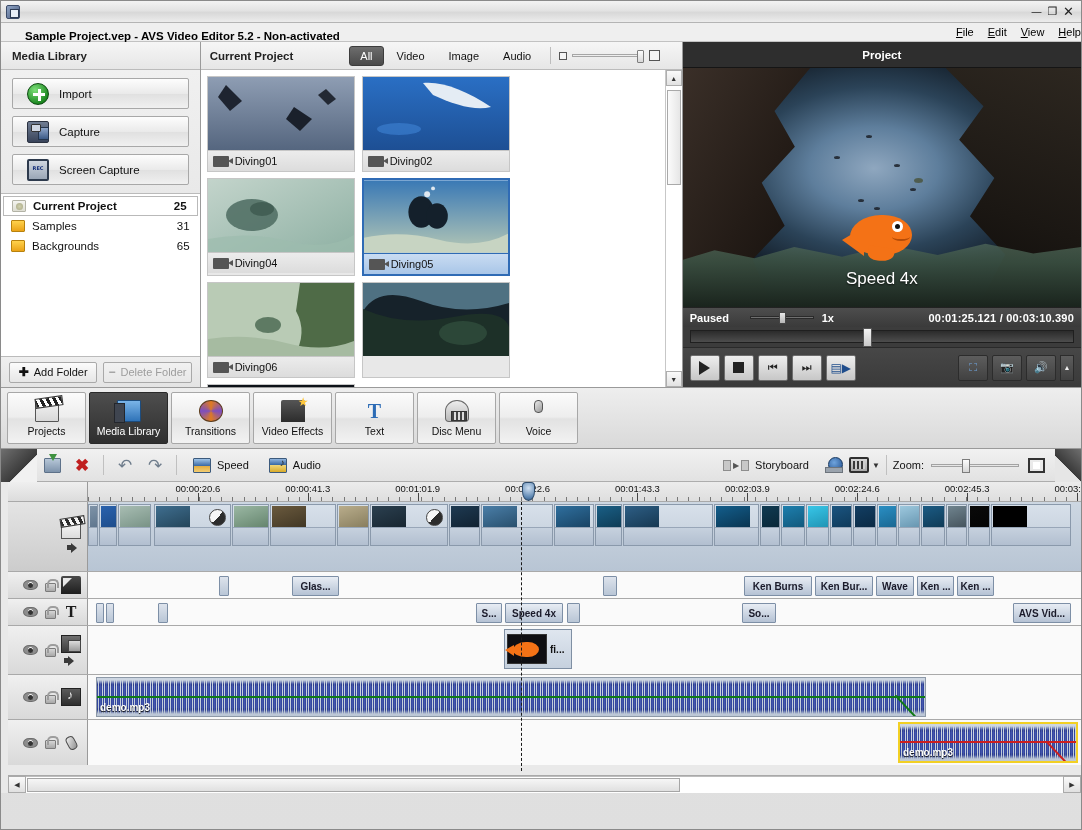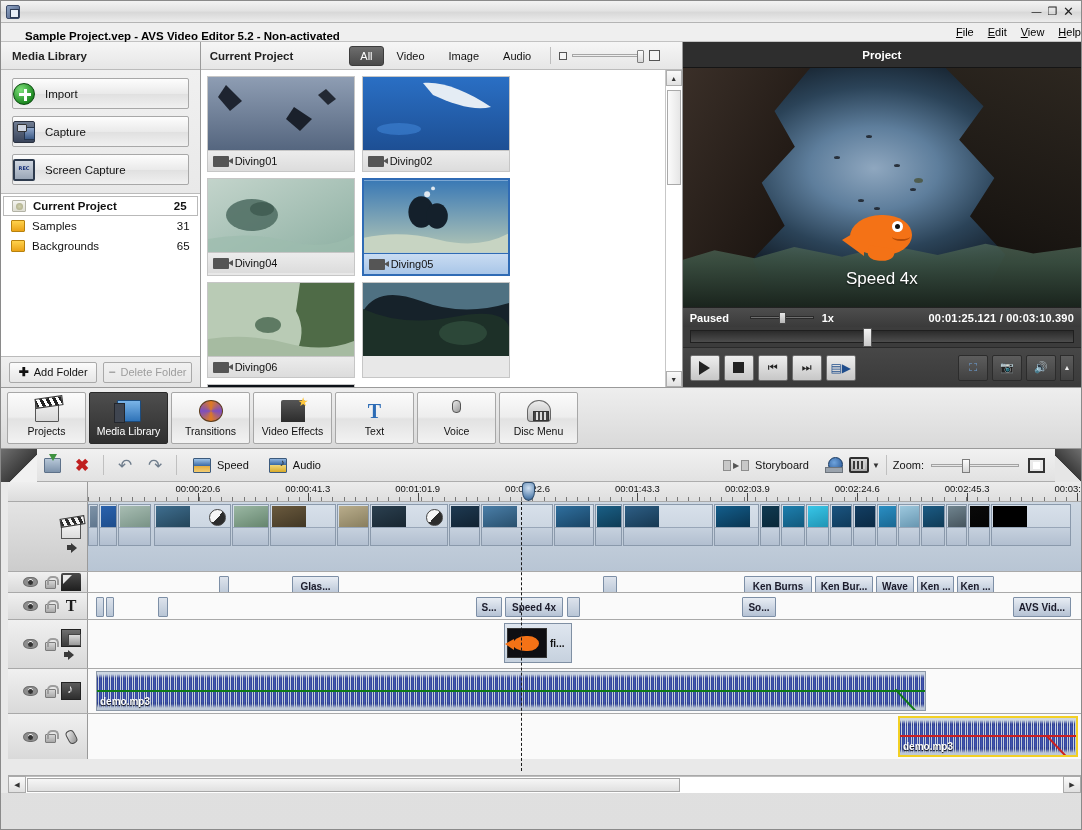--- a/index.html
+++ b/index.html
@@ -64,21 +64,21 @@
   }
   .panel-head {
     height: 28px; display: flex; align-items: center; padding-left: 11px;
     font-weight: bold; font-size: 11.5px; color: #222;
     background: linear-gradient(180deg,#f6f6f6 0%,#e6e6e6 100%);
     border-bottom: 1px solid #bbb;
   }
   .sb-actions { padding: 8px 11px 8px 11px; display:flex; flex-direction:column; gap:7px;
     background: linear-gradient(180deg,#f0f0f0,#e9e9e9); border-bottom: 1px solid #bbb; }
   .sb-btn {
-    height: 31px; display: flex; align-items: center; gap: 10px; padding-left: 0;
+    height: 31px; display: flex; align-items: center; gap: 10px; padding-left: 14px;
     background: linear-gradient(180deg,#fdfdfd 0%,#eaeaea 50%,#e0e0e0 51%,#f0f0f0 100%);
     border: 1px solid #a8a8a8; border-radius: 2px; font-size: 11.5px; color: #111;
   }
   .ico { width: 22px; height: 22px; flex: 0 0 auto; position: relative; }
   .ico-import {
     border-radius: 50%;
     background: radial-gradient(circle at 35% 30%, #7ee07a, #1f8a23 70%, #0d5c12);
     border:1px solid #0b4a10;
   }
   .ico-import::before, .ico-import::after {
@@ -743,28 +743,28 @@
     </div>
     <div class="mode-btn">
       <div class="m-ico mi-fx"></div>
       <span>Video Effects</span>
     </div>
     <div class="mode-btn">
       <div class="m-ico mi-text">T</div>
       <span>Text</span>
     </div>
     <div class="mode-btn">
+      <div class="m-ico mi-disc"></div>
+      <span>Disc Menu</span>
+    </div>
+    <div class="mode-btn">
       <div class="m-ico">
           <div class="mi-voice"></div>
         </div>
       <span>Voice</span>
-    </div>
-    <div class="mode-btn">
-      <div class="m-ico mi-disc"></div>
-      <span>Disc Menu</span>
     </div>
   </div>
 
   <div class="tl-toolbar">
     <div class="tl-corner"></div>
     <div class="tb-btn">
         <span class="i-add"></span>
       </div>
     <div class="tb-btn">
         <span class="i-del">✖</span>
@@ -1040,21 +1040,21 @@
               <div class="vthumb" style="background: linear-gradient(160deg, rgb(10, 10, 10), rgb(0, 0, 0));"></div>
               <div class="vstrip"></div>
             </div>
             <div class="vclip" style="left: 903px; width: 80px;">
               <div class="vthumb" style="background: linear-gradient(160deg, rgb(0, 0, 0), rgb(0, 0, 0));"></div>
               <div class="vstrip"></div>
             </div>
           </div>
       </div>
 
-      <div class="track" style="height:21px;">
+      <div class="track" style="height:27px;">
         <div class="t-head">
           <div class="eye"></div>
           <div class="lock"></div>
           <div class="t-ico ti-fx"></div>
         </div>
         <div class="t-body" id="fxTrack">
             <div class="fxclip blank" style="left: 131px; width: 10px;"></div>
             <div class="fxclip" style="left: 204px; width: 47px;">Glas...</div>
             <div class="fxclip blank" style="left: 515px; width: 14px;"></div>
             <div class="fxclip" style="left: 656px; width: 68px;">Ken Burns</div>

